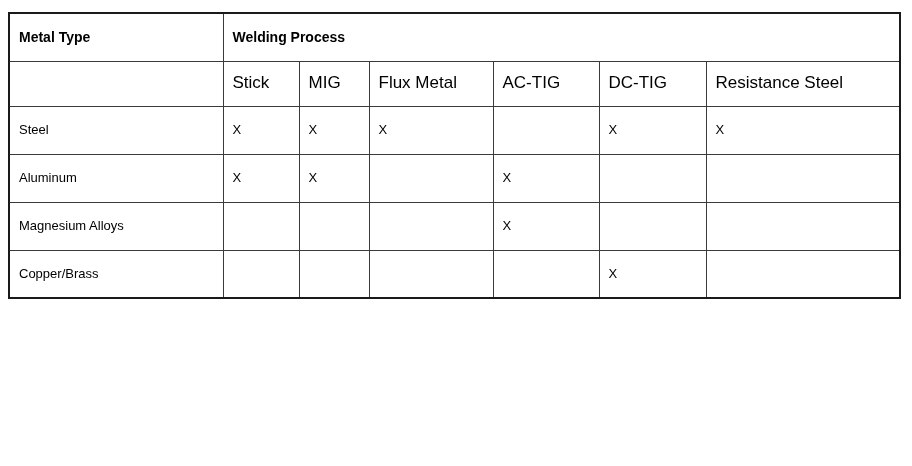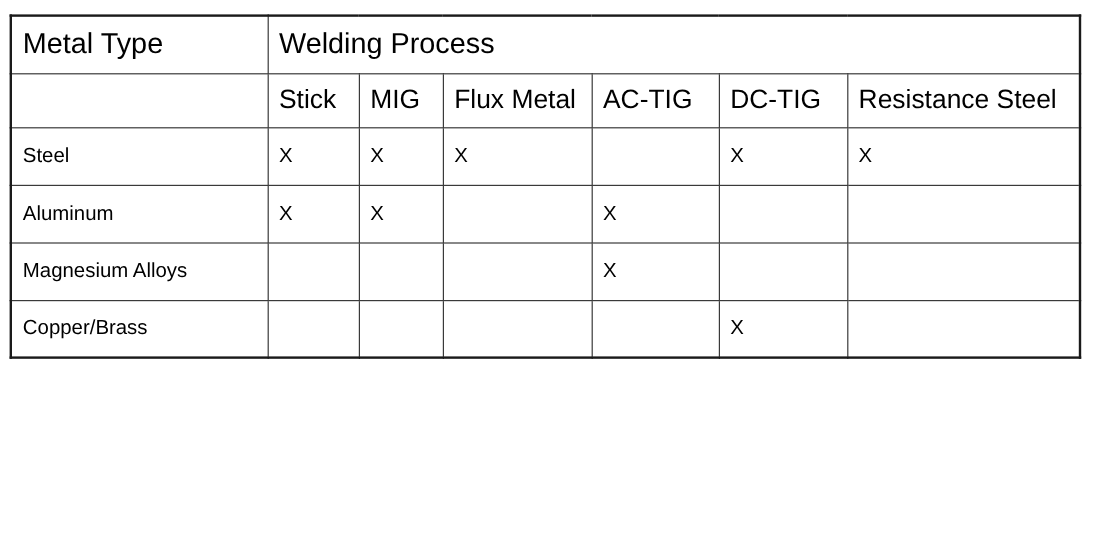--- a/index.html
+++ b/index.html
@@ -30,49 +30,49 @@
     border: 2px solid #1a1a1a;
   }
 
   table.metal-weld-table td,
   table.metal-weld-table th {
     border: 1px solid #3a3a3a;
     font-weight: normal;
     text-align: left;
     vertical-align: middle;
     padding: 0 9px;
-    font-size: 17px;
+    font-size: 13px;
     line-height: 1.1;
     color: #000000;
     background: #ffffff;
     box-sizing: border-box;
     white-space: nowrap;
     overflow: hidden;
   }
 
   
   col.c-metal      { width: 214px; }
   col.c-stick      { width: 76px; }
   col.c-mig        { width: 70px; }
   col.c-flux       { width: 124px; }
   col.c-actig      { width: 106px; }
   col.c-dctig      { width: 107px; }
   col.c-spot       { width: 194px; }
 
   
   tr.head-row-1 td {
     height: 48px;
-    font-weight: normal;
-    font-size: 24px;
+    font-weight: bold;
+    font-size: 14px;
   }
 
   
   tr.head-row-2 td {
     height: 45px;
-    font-size: 22px;
+    font-size: 17px;
   }
 
   
   tr.data-row td {
     height: 48px;
   }
 
   td.mark-cell {
     font-size: 17px;
   }

